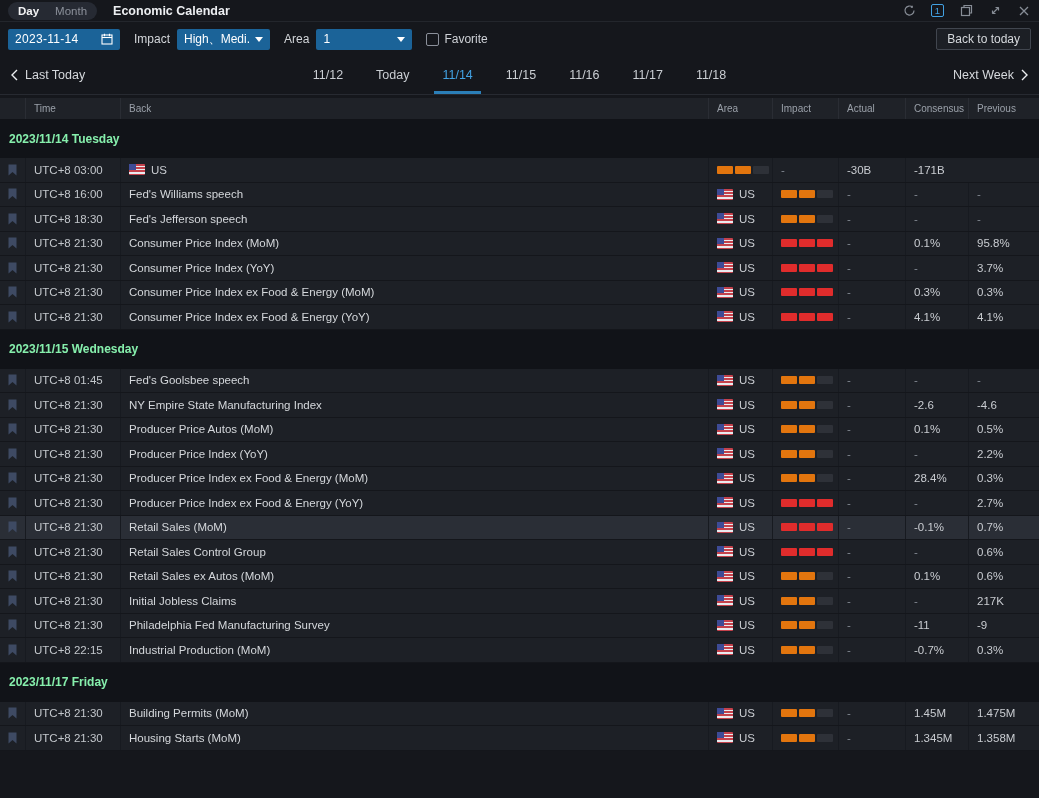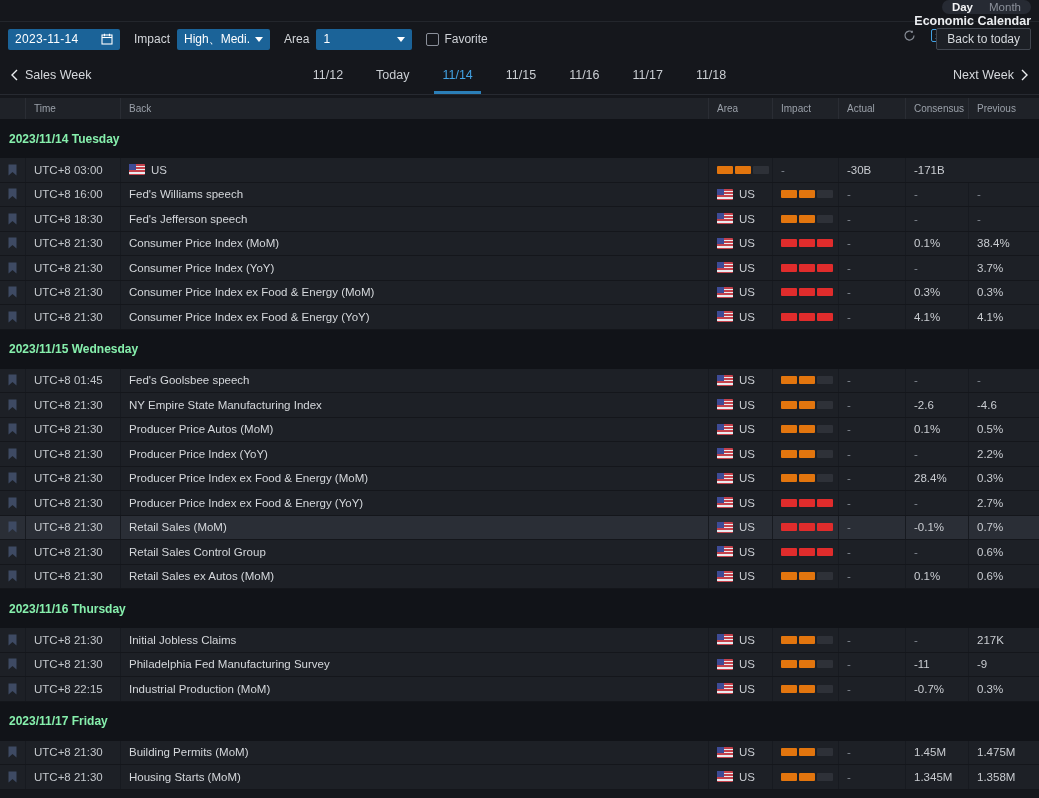--- a/index.html
+++ b/index.html
@@ -7,24 +7,23 @@
   body {
     background: #15171c;
     font-family: "Liberation Sans", "DejaVu Sans", sans-serif;
     color: #ced1d6;
     font-size: 12px;
     overflow: hidden;
     -webkit-font-smoothing: antialiased;
   }
   
   .topbar {
-    height: 22px; display: flex; align-items: flex-end;
-    padding: 0 8px; border-bottom: 1px solid #23262c;
+    height: 22px; display: flex; align-items: center;
+    padding: 8px 8px; border-bottom: 1px solid #23262c;
     background: #15171c;
-    flex-direction: column;
   }
   .view-pill {
     display: flex; align-items: center; background: #262a33;
     border-radius: 10px; padding: 1px 2px; height: 18px;
   }
   .view-pill .vtab { padding: 0 8px; font-size: 11.5px; color: #8b909a; cursor: default; }
   .view-pill .vtab.active { color: #f2f3f5; font-weight: bold; }
   .app-title { margin-left: 16px; font-weight: bold; font-size: 12.5px; color: #eceef1; }
   .win-icons { margin-left: auto; display: flex; align-items: center; gap: 15px; }
   .win-icons .wicon { width: 14px; height: 14px; display: flex; align-items: center; justify-content: center; color: #878d96; cursor: pointer; }
@@ -161,21 +160,21 @@
   <div class="back-btn">Back to today</div>
 </div>
 
 <div class="weeknav">
   <div class="wn-side wn-left">
     <span class="chev">
       <svg width="9" height="12" viewBox="0 0 9 12">
           <path d="M7 1 2 6l5 5" fill="none" stroke="#eceef1" stroke-width="1.4"></path>
         </svg>
     </span>
-    <span>Sales Week</span>
+    <span>Last Today</span>
   </div>
   <div class="day-tabs">
       <div class="day-tab">11/12</div>
       <div class="day-tab">Today</div>
       <div class="day-tab active">11/14</div>
       <div class="day-tab">11/15</div>
       <div class="day-tab">11/16</div>
       <div class="day-tab">11/17</div>
       <div class="day-tab">11/18</div>
     </div>
@@ -296,21 +295,21 @@
       </div>
       <div class="cell">
         <span class="bars">
           <span class="bar" style="background: rgb(224, 44, 44);"></span>
           <span class="bar" style="background: rgb(224, 44, 44);"></span>
           <span class="bar" style="background: rgb(224, 44, 44);"></span>
         </span>
       </div>
       <div class="cell dim">-</div>
       <div class="cell">0.1%</div>
-      <div class="cell">38.4%</div>
+      <div class="cell">95.8%</div>
     </div>
     <div class="grid-row row">
       <div class="cell">
         <span class="bm">
           <svg width="9" height="12" viewBox="0 0 9 12">
             <path d="M0.5 0.5h8v11L4.5 8 0.5 11.5z" fill="#3e4a63"></path>
           </svg>
         </span>
       </div>
       <div class="cell time-cell">UTC+8 21:30</div>
@@ -601,23 +600,20 @@
         <span class="bars">
           <span class="bar" style="background: rgb(226, 117, 14);"></span>
           <span class="bar" style="background: rgb(226, 117, 14);"></span>
           <span class="bar" style="background: rgb(46, 49, 56);"></span>
         </span>
       </div>
       <div class="cell dim">-</div>
       <div class="cell">0.1%</div>
       <div class="cell">0.6%</div>
     </div>
-    <div class="group-band">
-      <span>2023/11/16 Thursday</span>
-    </div>
     <div class="grid-row row">
       <div class="cell">
         <span class="bm">
           <svg width="9" height="12" viewBox="0 0 9 12">
             <path d="M0.5 0.5h8v11L4.5 8 0.5 11.5z" fill="#3e4a63"></path>
           </svg>
         </span>
       </div>
       <div class="cell time-cell">UTC+8 21:30</div>
       <div class="cell event-cell">Initial Jobless Claims</div>

